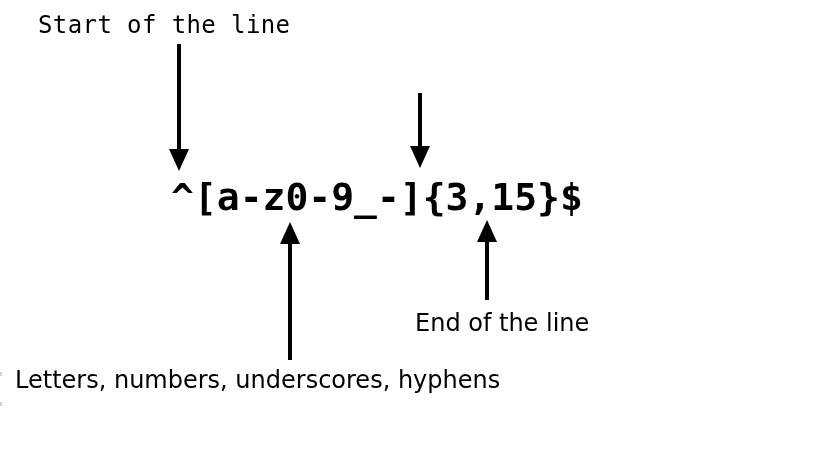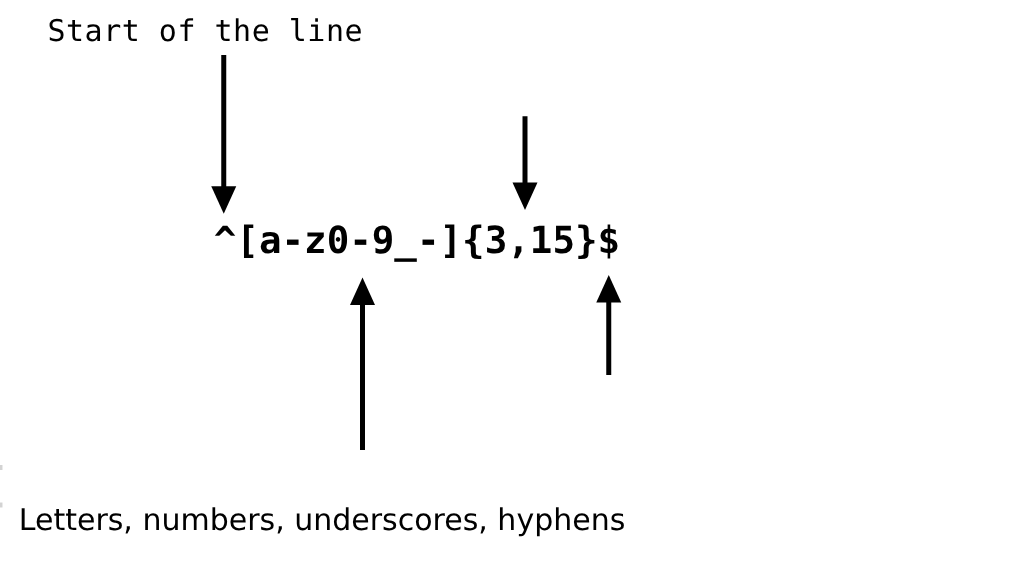--- a/index.html
+++ b/index.html
@@ -30,29 +30,29 @@
   .sans {
     font-family: "DejaVu Sans", "Liberation Sans", sans-serif;
     font-size: 24px;
   }
   .regex {
     position: absolute;
     left: 171px;
     top: 176px;
     font-family: "DejaVu Sans Mono", "Liberation Mono", monospace;
     font-weight: bold;
-    font-size: 30px;
+    font-size: 38px;
     line-height: 1.15;
     white-space: nowrap;
     color: #000000;
   }
   .label-start   { left: 38px;  top: 12px;  }
   .label-length  { left: 270px; top: 60px;  }
   .label-end     { left: 415px; top: 310px; }
-  .label-charset { left: 15px;  top: 367px; margin-top: 36px; }
+  .label-charset { left: 15px;  top: 367px; }
   svg.arrows {
     position: absolute;
     left: 0;
     top: 0;
     width: 819px;
     height: 460px;
     pointer-events: none;
   }
   .edge-artifact {
     position: absolute;
@@ -68,20 +68,21 @@
 </head>
 <body>
 
 <div class="canvas">
 
   <div class="label mono label-start">Start of the line</div>
 
 
   <div class="regex">^[a-z0-9_-]{3,15}$</div>
 
+  <div class="label sans label-end">End of the line</div>
 
   <div class="label sans label-charset">Letters, numbers, underscores, hyphens</div>
 
   <svg class="arrows" viewBox="0 0 819 460">
 
     <g>
       <line x1="179" y1="44" x2="179" y2="152" stroke-width="4" stroke="#000000"></line>
       <polygon points="179,171 169,149 189,149" fill="#000000"></polygon>
     </g>
 

